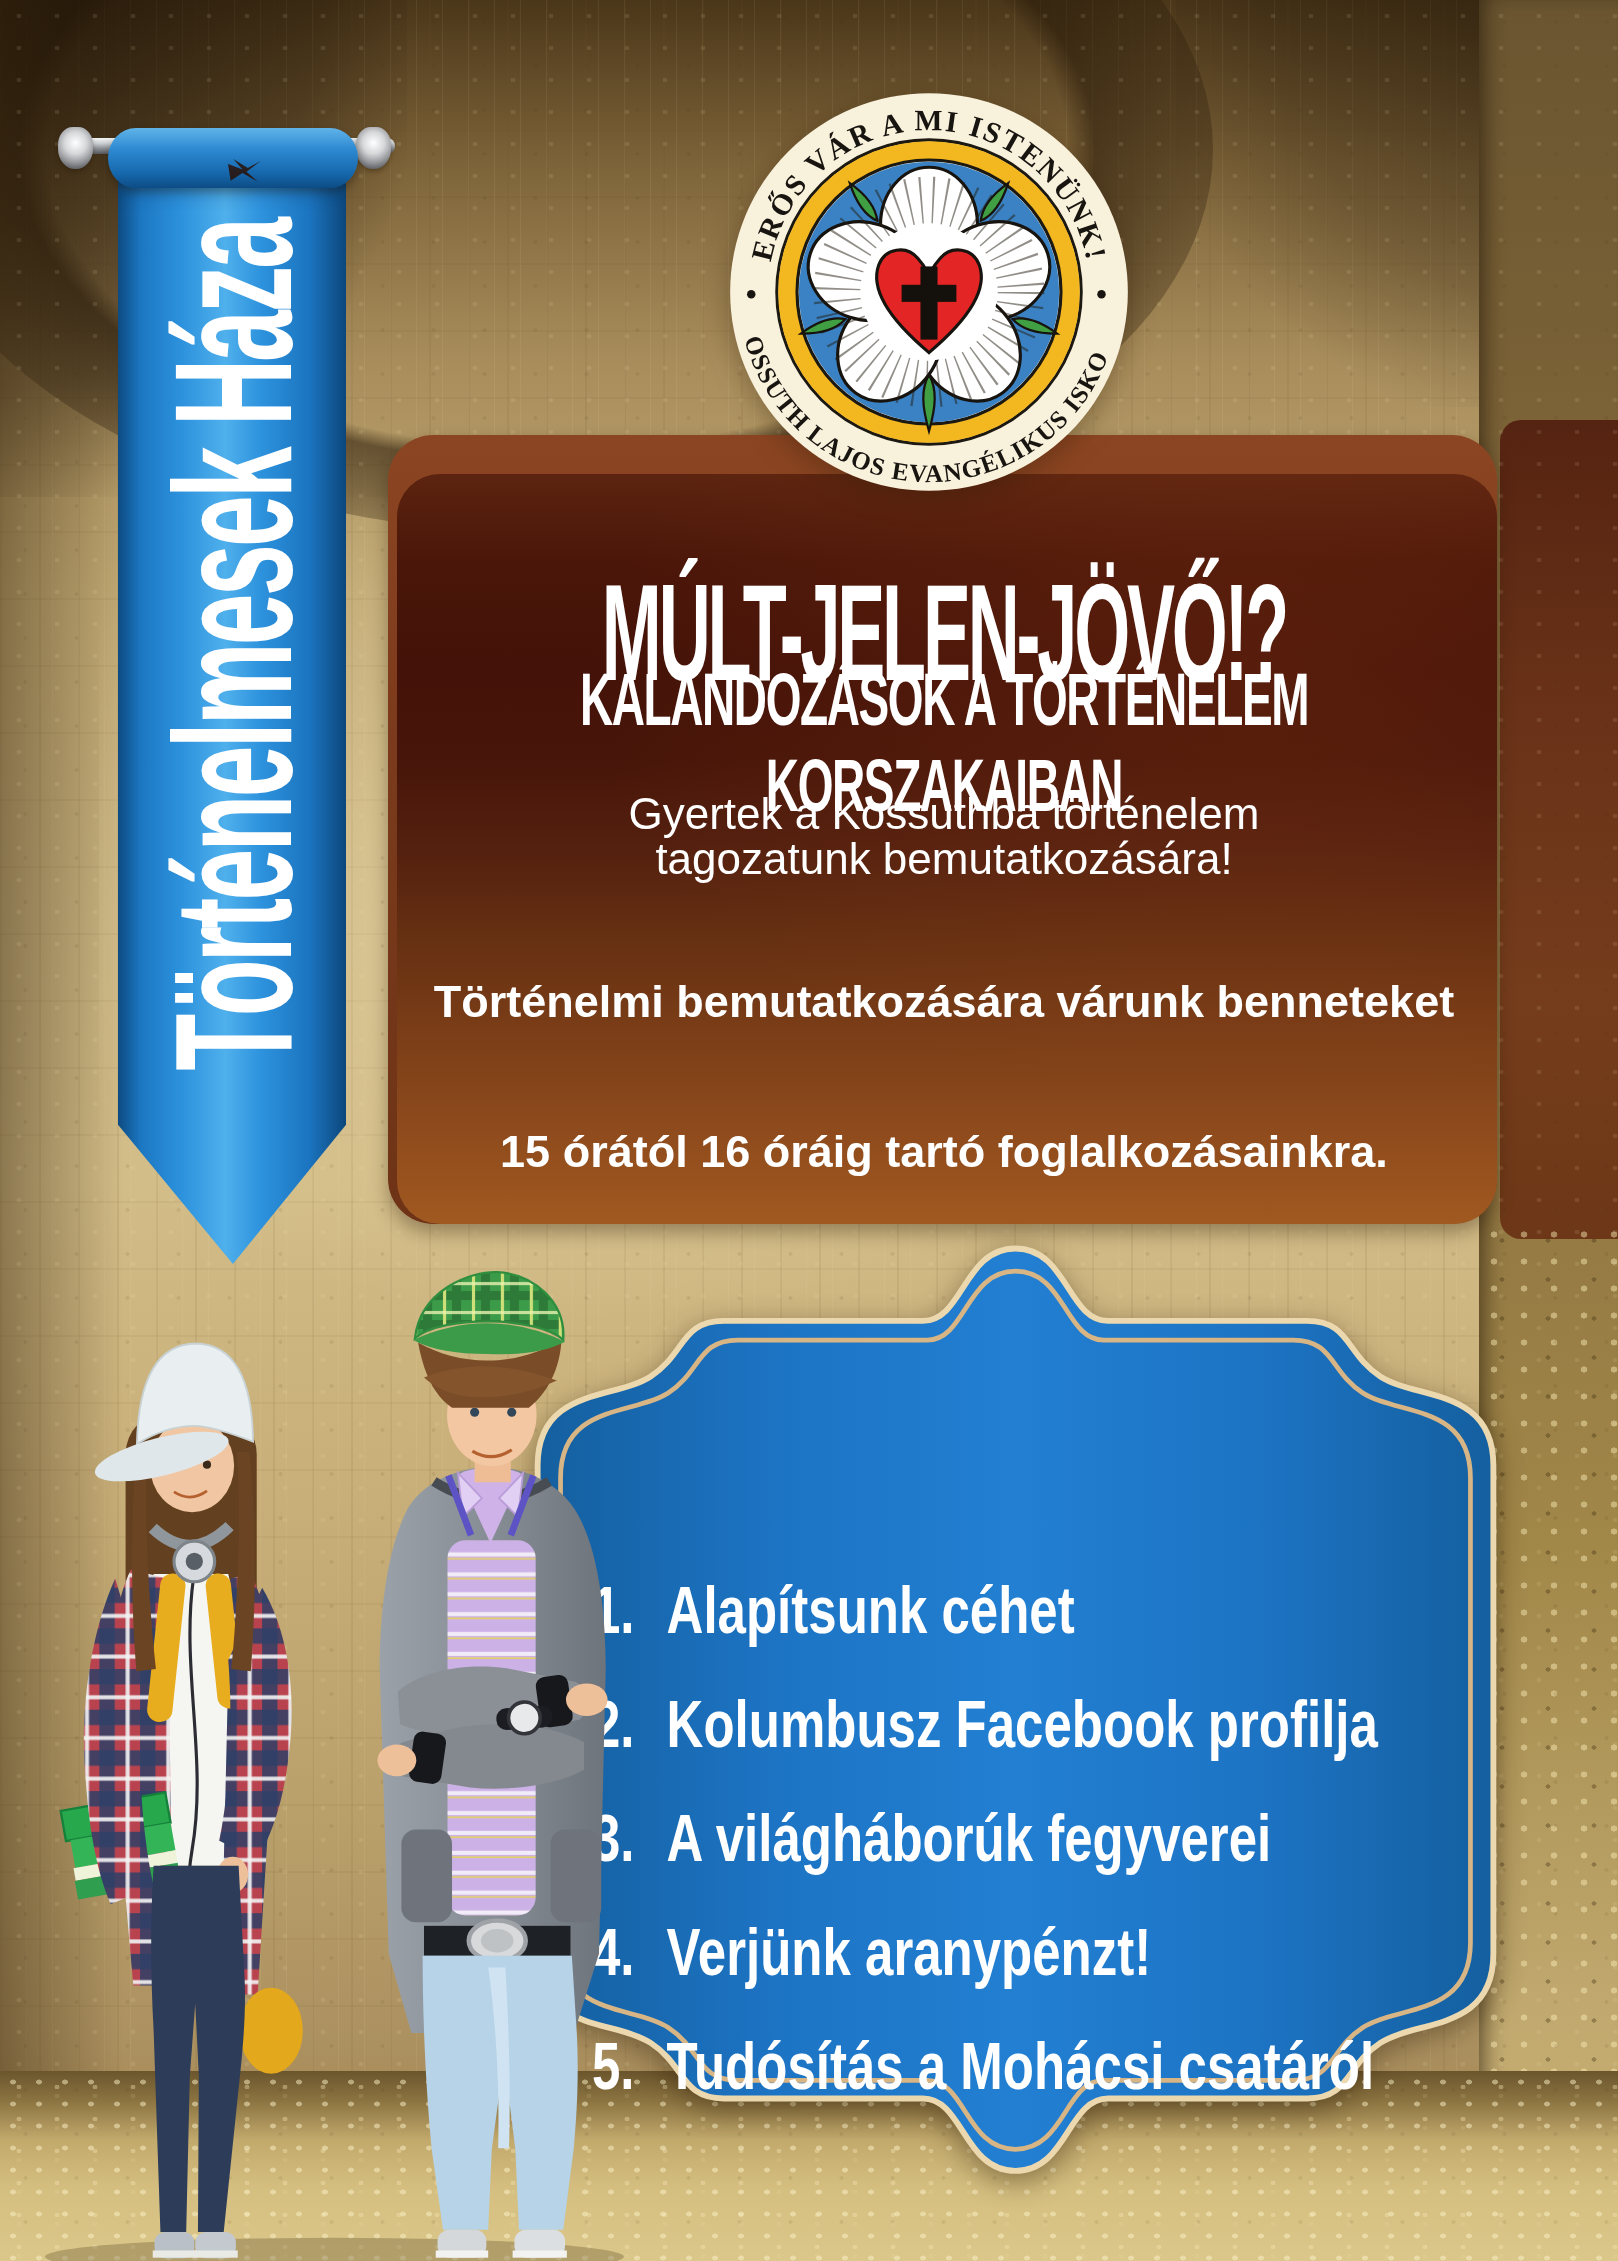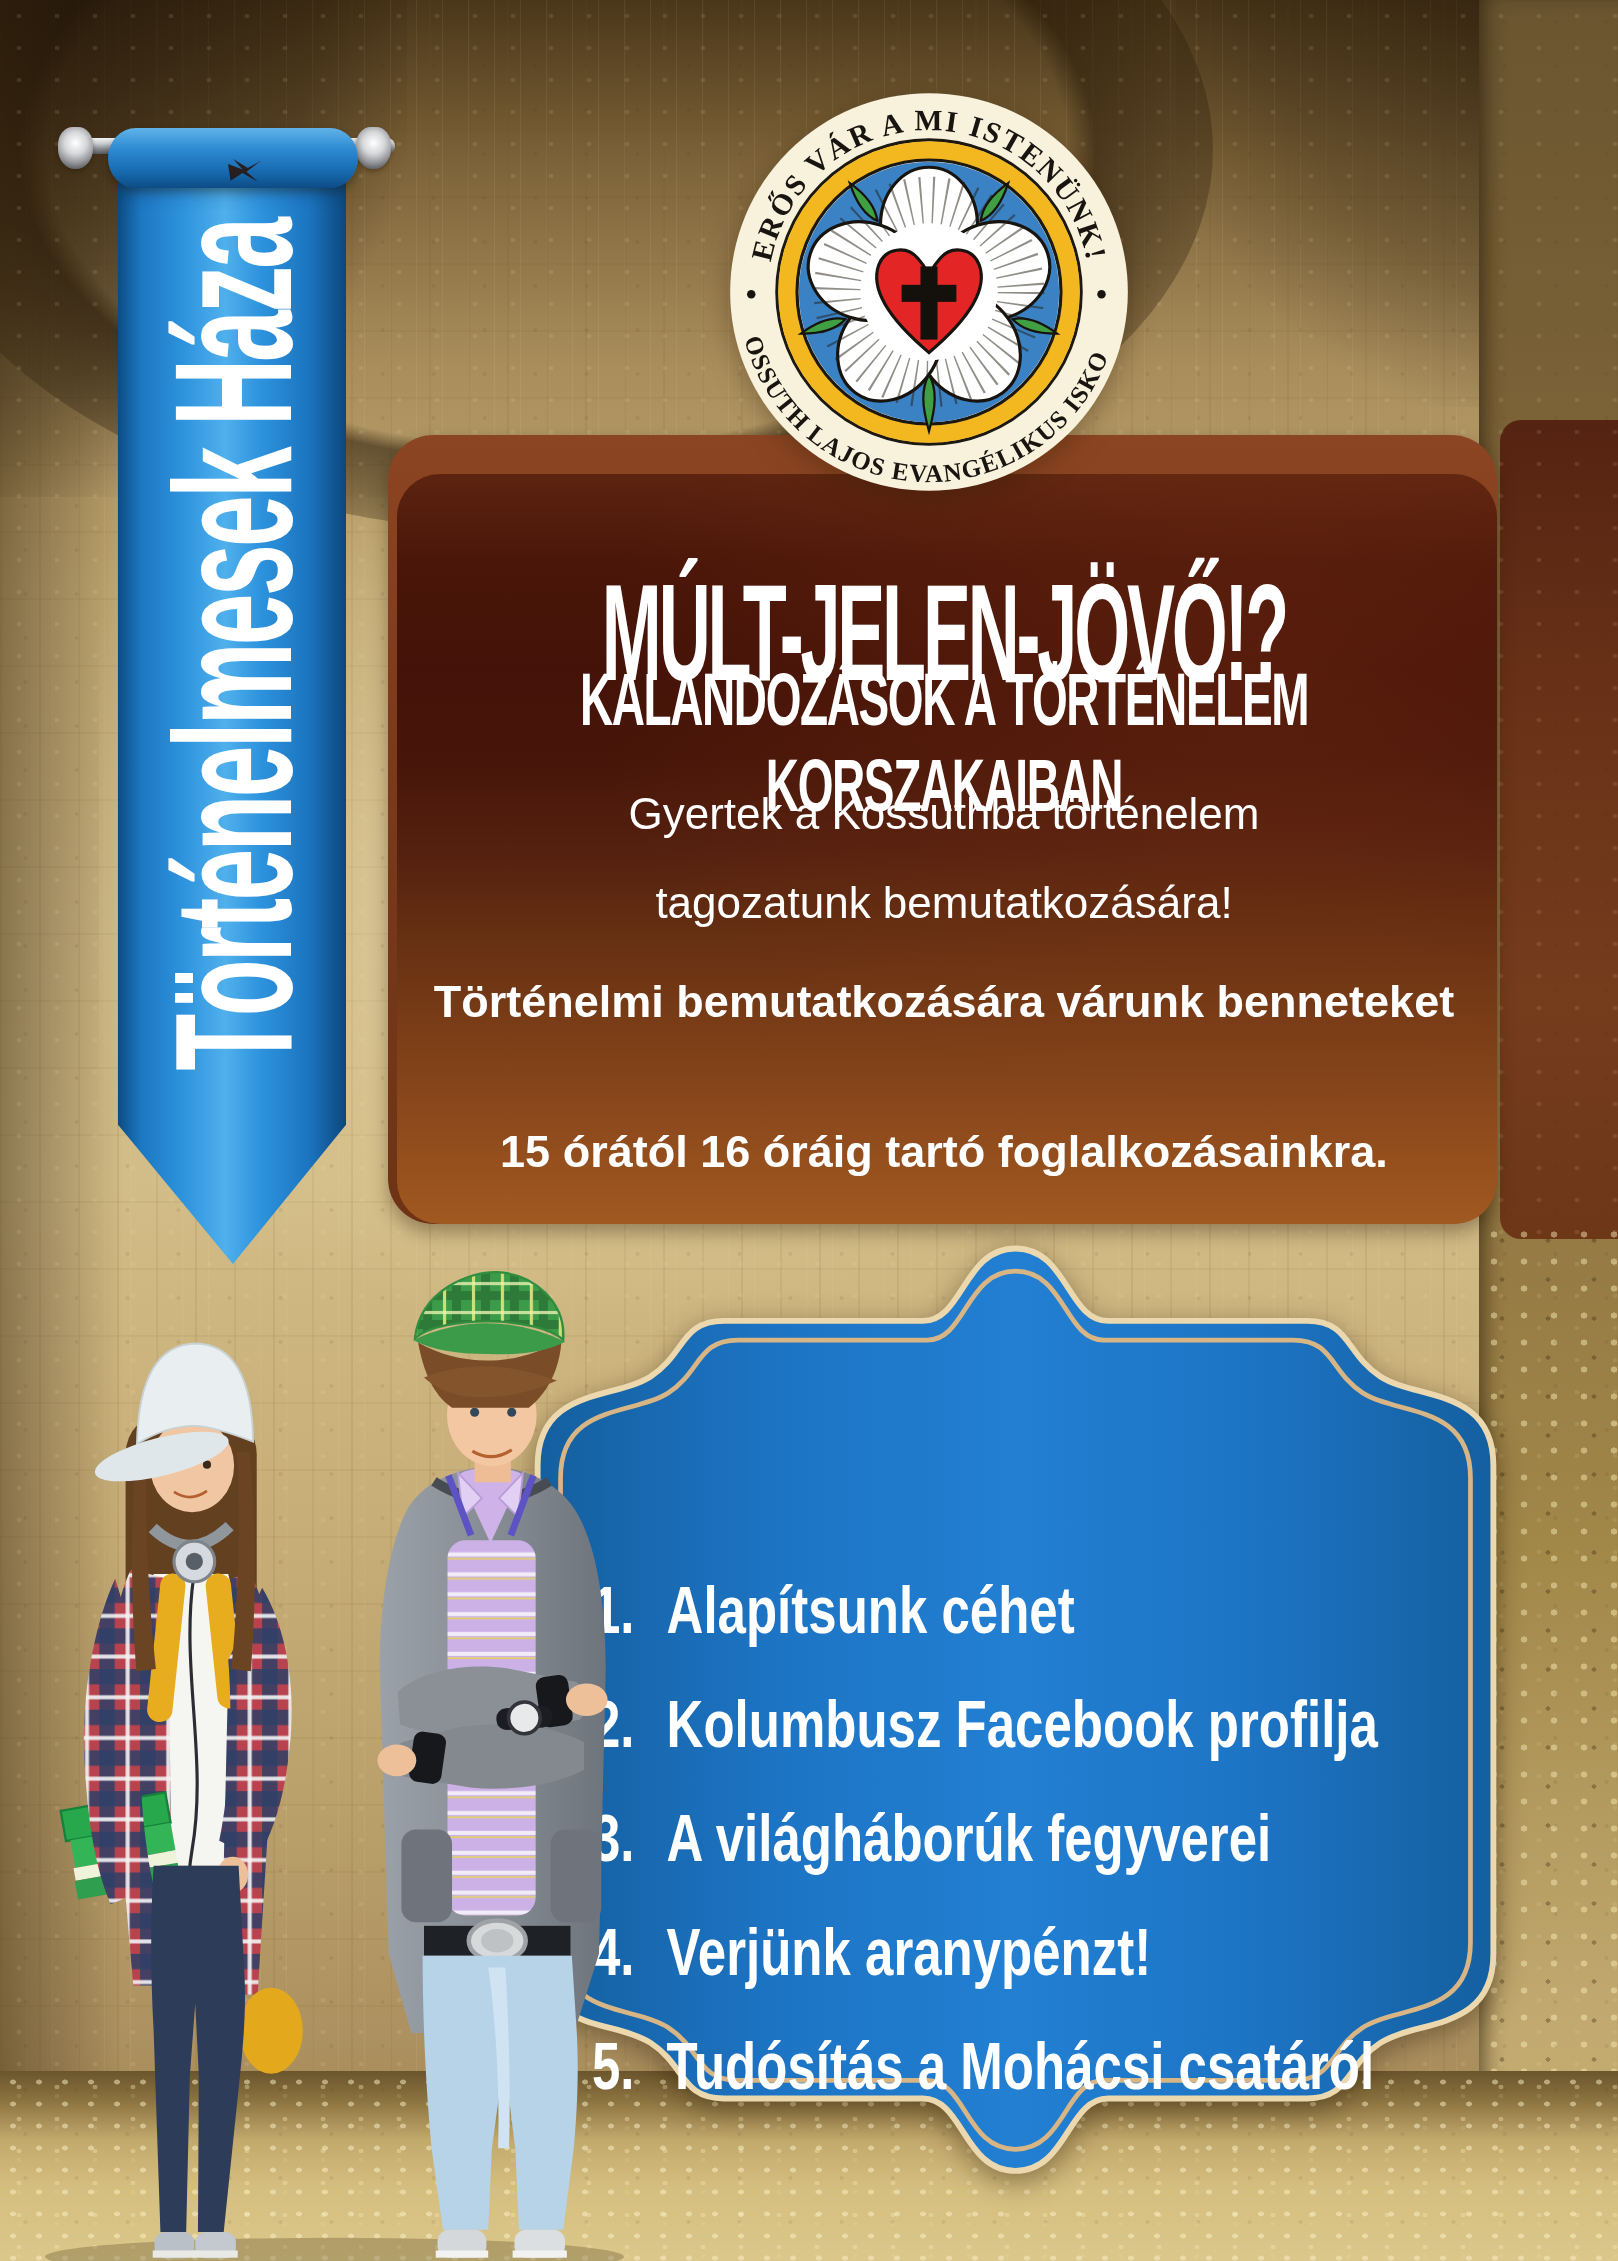--- a/index.html
+++ b/index.html
@@ -84,21 +84,21 @@
   .box-front{left:397px;top:474px;width:1100px;height:750px;border-radius:43px;z-index:2;
     background:
       radial-gradient(ellipse at 78% 28%, rgba(180,80,30,.18), rgba(0,0,0,0) 55%),
       linear-gradient(180deg,#5c2410 0%,#4a1609 12%,#441208 26%,#471509 38%,#54200f 50%,#663012 62%,#7a3d17 74%,#8c491c 86%,#9a531e 95%,#a05920 100%);}
   .box-text{z-index:3;left:425px;width:1038px;text-align:center;color:#ffffff;}
   .headline1{top:559px;height:145px;font-size:72px;font-weight:bold;letter-spacing:-3.2px;
     transform:scaleY(1.9);display:flex;align-items:center;justify-content:center;}
   .headline2{top:687px;height:109px;font-size:46px;font-weight:bold;letter-spacing:-1.4px;
     transform:scaleY(1.6);display:flex;align-items:center;justify-content:center;}
   .introline{height:63px;font-size:44px;font-weight:400;display:flex;align-items:center;justify-content:center;}
-  .intro1{top:782px;} .intro2{top:871px;}
+  .intro1{top:782px;} .intro2{top:827px;}
   .detline{height:63px;font-size:45px;font-weight:bold;display:flex;align-items:center;justify-content:center;}
   .det1{top:970px;} .det2{top:1054px;} .det3{top:1120px;}
 
   
   .plaque{left:534px;top:1237px;width:963px;height:968px;z-index:2;}
   .plaque-svg{left:0;top:0;filter:drop-shadow(0 8.1px 14.5px rgba(35,18,0,.42));}
   .plaque-title-wrap{position:absolute;left:534px;top:1348px;width:814px;height:194px;z-index:3;}
   .plaque-list{left:592px;top:1553px;width:859px;z-index:3;}
   .prog-item{position:relative;display:flex;align-items:center;height:114px;color:#fff;
     font-size:51px;font-weight:bold;transform:scaleY(1.3);white-space:nowrap;}

